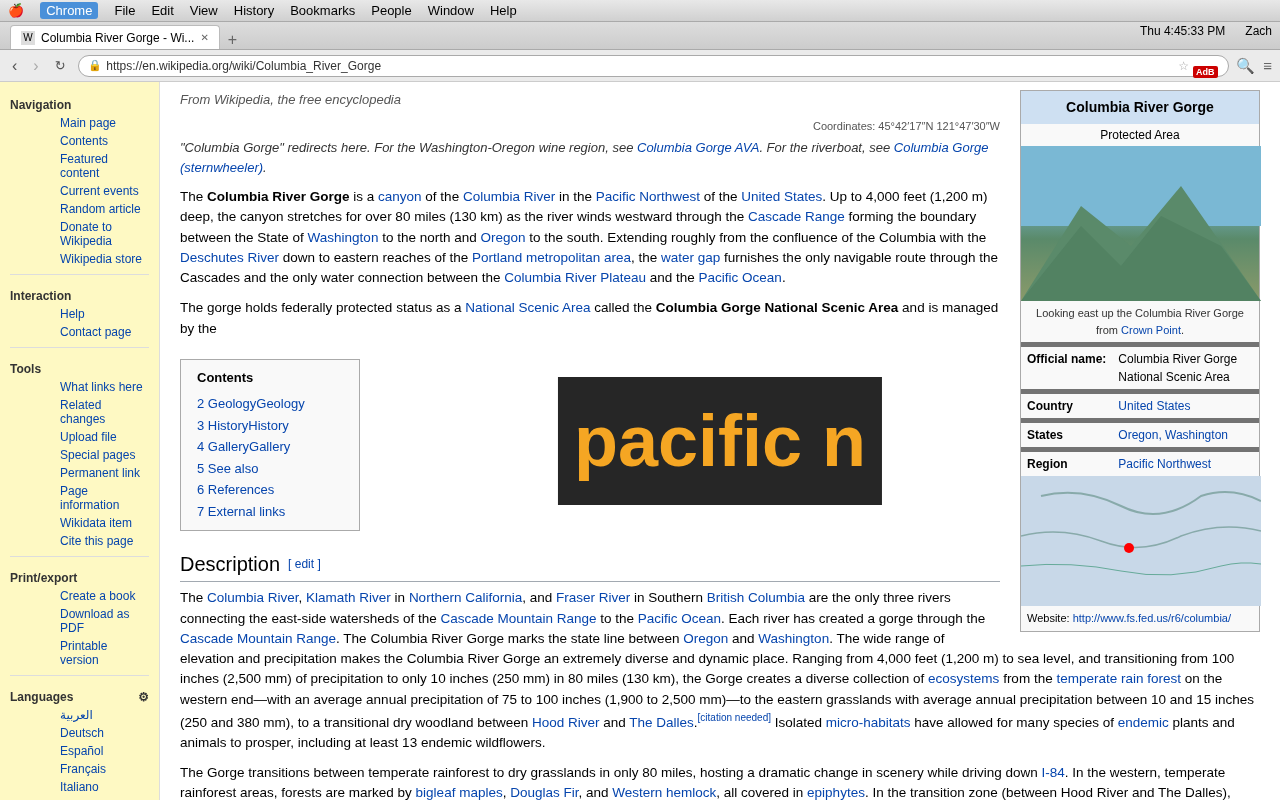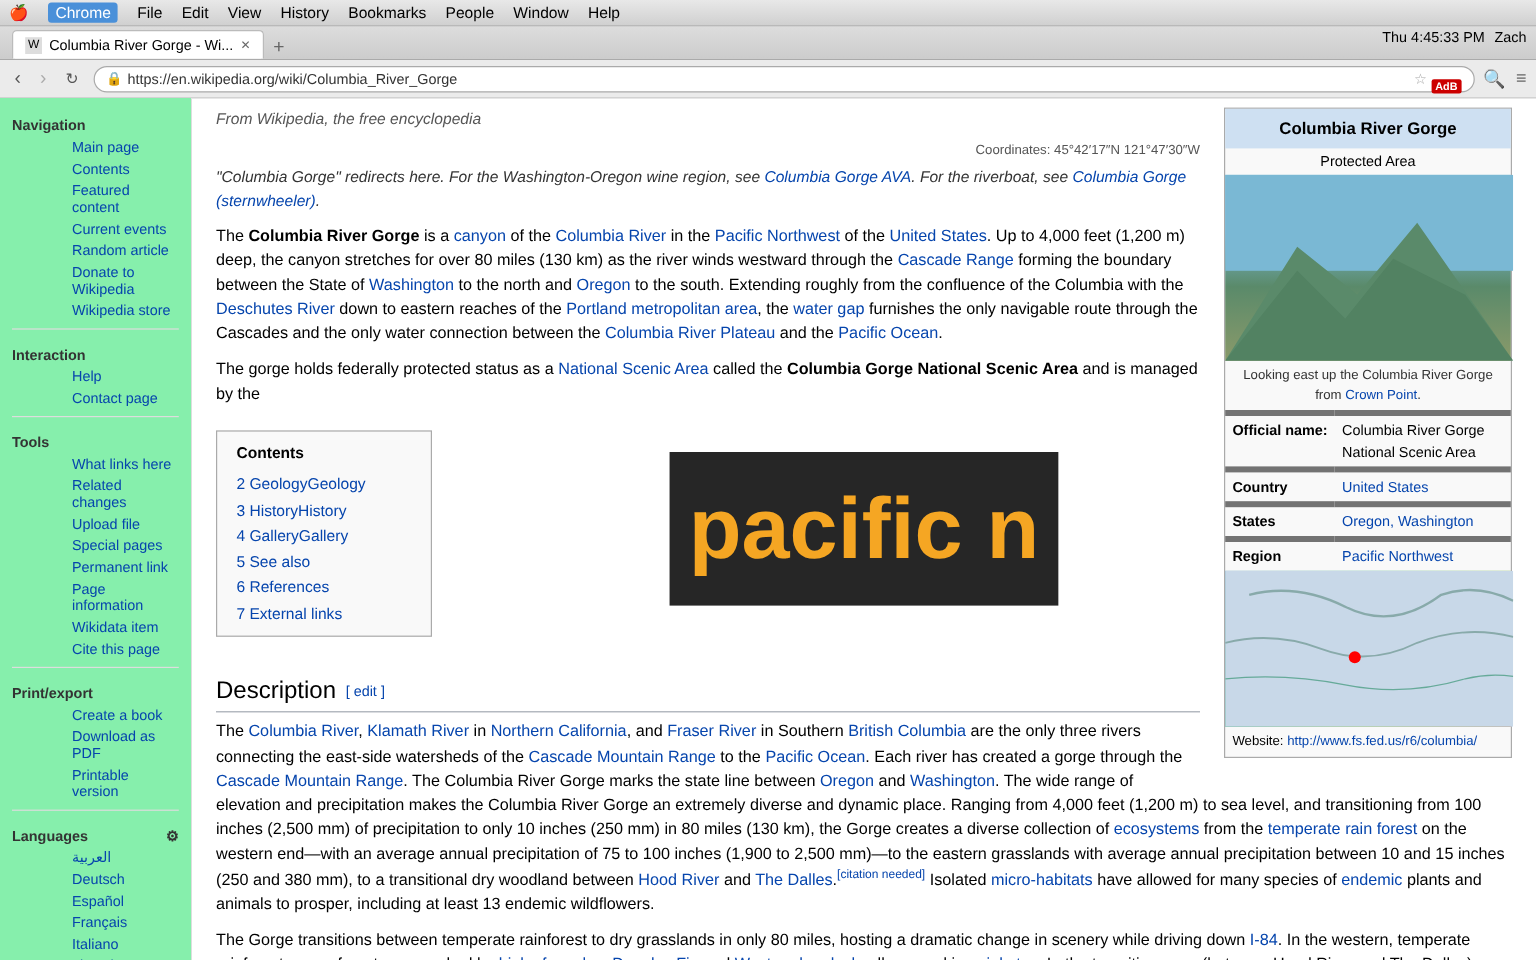--- a/index.html
+++ b/index.html
@@ -14,21 +14,21 @@
       padding: 0 8px;
       font-size: 13px;
       font-weight: 500;
       color: #000;
       gap: 16px;
       border-bottom: 1px solid #aaa;
       position: relative;
     }
     #menubar .menu-item { cursor: default; }
     #menubar .menu-item.active { background: #4a90d9; color: #fff; padding: 1px 6px; border-radius: 3px; }
-    #menubar .right-icons { margin-left: auto; display: flex; align-items: center; gap: 8px; font-size: 12px; margin-top: 40px; }
+    #menubar .right-icons { margin-left: auto; display: flex; align-items: center; gap: 20px; font-size: 12px; margin-top: 40px; }
 
     
     #tab-bar {
       height: 28px;
       background: linear-gradient(to bottom, #ddd, #ccc);
       display: flex;
       align-items: flex-end;
       padding: 0 10px;
       border-bottom: 1px solid #aaa;
     }
@@ -84,21 +84,21 @@
       height: calc(800px - 22px - 28px - 32px);
       overflow: hidden;
     }
 
     
     #sidebar {
       width: 160px;
       min-width: 160px;
       border-right: 1px solid #ddd;
       overflow-y: auto;
-      background: #86efac;
+      background: #fef9c3;
       padding: 8px 0;
       font-size: 12px;
     }
     .sidebar-link {
       display: block;
       padding: 2px 10px 2px 16px;
       color: #0645ad;
       text-decoration: none;
       cursor: pointer;
       font-size: 12px;
@@ -168,21 +168,21 @@
       min-width: 180px;
     }
     .toc-title { font-weight: bold; margin-bottom: 6px; }
     .toc-item { padding: 1px 0; color: #0645ad; cursor: pointer; }
 
     
     .section-heading {
       font-size: 20px;
       font-weight: normal;
       border-bottom: 1px solid #a2a9b1;
-      margin-top: 20px;
+      margin-top: 8px;
       margin-bottom: 6px;
       padding-bottom: 2px;
       display: flex;
       align-items: center;
       gap: 8px;
     }
     .edit-link { font-size: 12px; color: #0645ad; font-weight: normal; }
 
     .paragraph { margin-bottom: 10px; }
     .bold { font-weight: bold; }

